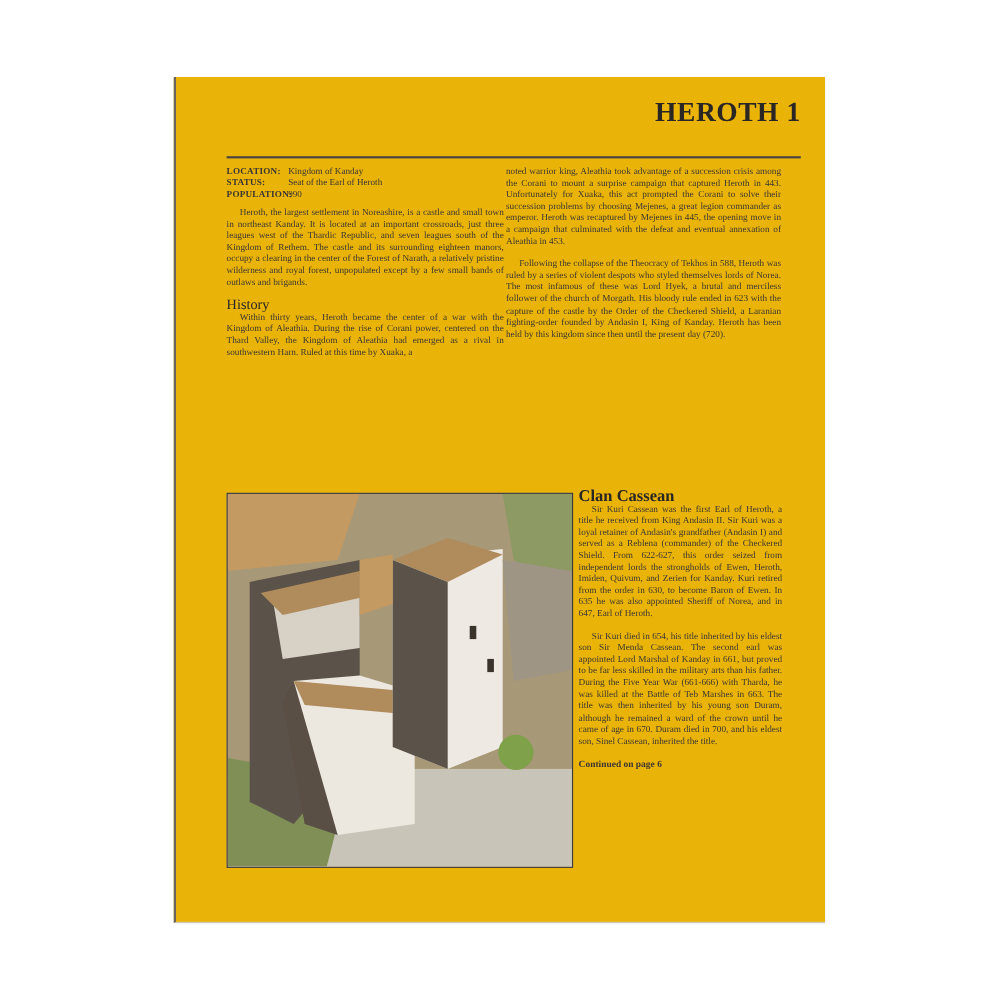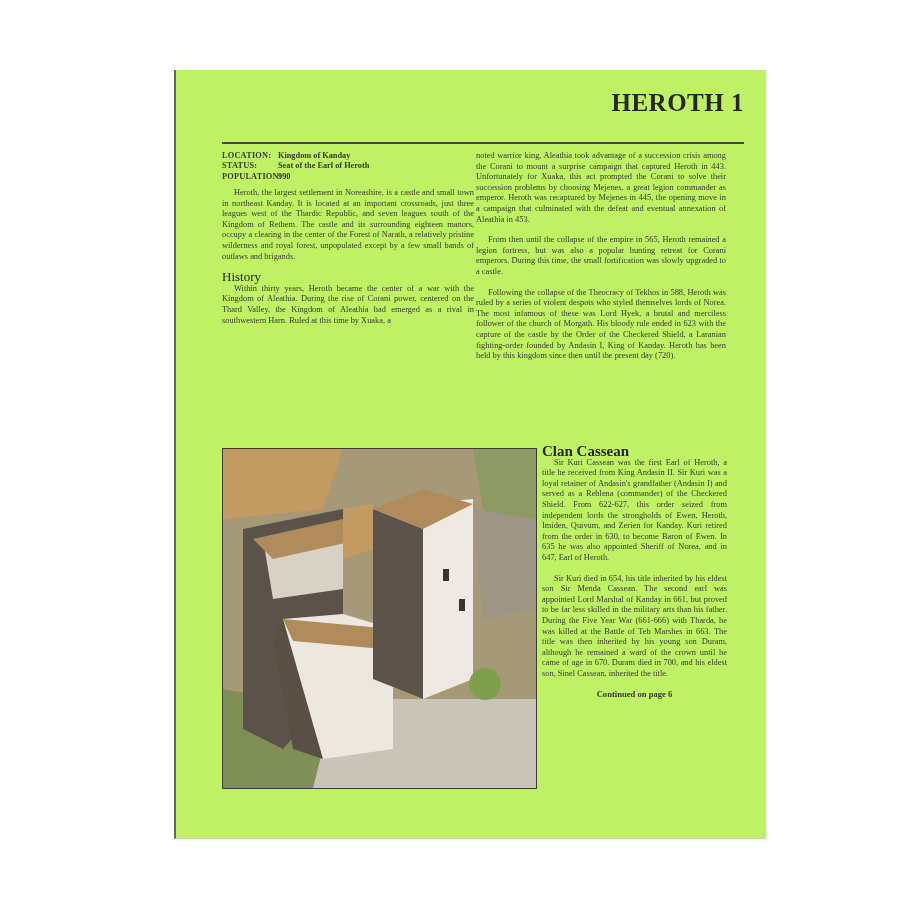--- a/index.html
+++ b/index.html
@@ -1,32 +1,32 @@
 <!DOCTYPE html>
 <html><head>
 <meta charset="utf-8">
 <style>
   html,body{margin:0;padding:0;background:#ffffff;}
   body{width:900px;height:900px;position:relative;overflow:hidden;font-family:"Liberation Serif","DejaVu Serif",serif;color:#3a3633;}
-  .page{position:absolute;left:174px;top:70px;width:590px;height:768px;background:#bef264;border-left:2px solid #6a6460;border-bottom:1px solid #cfcac2;box-shadow:1px 1px 2px rgba(0,0,0,0.08);}
+  .page{position:absolute;left:158px;top:70px;width:590px;height:768px;background:#eab308;border-left:2px solid #6a6460;border-bottom:1px solid #cfcac2;box-shadow:1px 1px 2px rgba(0,0,0,0.08);}
   .title{position:absolute;right:22px;top:19px;font-family:"Liberation Serif",serif;font-weight:bold;font-size:25px;color:#2a2624;letter-spacing:0.5px;}
   .rule{position:absolute;left:46px;right:22px;top:72px;height:2px;background:#4a4542;}
   .meta{position:absolute;left:46px;top:81px;font-size:8.3px;line-height:10.4px;}
   .meta .row{display:flex;}
   .meta .k{width:56px;font-weight:bold;text-transform:uppercase;letter-spacing:0.2px;}
-  .meta .v{font-weight:bold;}
+  .meta .v{font-weight:normal;}
   .col{position:absolute;font-size:8.4px;line-height:10.6px;text-align:justify;}
   .col p{margin:0 0 10px 0;text-indent:12px;}
   .col p.noind{text-indent:0;}
   .col h2{font-size:13px;margin:0 0 1px 0;font-weight:normal;color:#2a2624;}
   .col h3{font-size:15px;margin:0 0 1px 0;font-weight:bold;color:#2a2624;}
   .c1{left:46px;top:118px;width:252px;}
   .c2{left:300px;top:81px;width:250px;}
   .c3{left:366px;top:376px;width:185px;}
-  .cont{text-align:center;font-weight:bold;font-size:8.6px;margin-top:4px;}
+  .cont{text-align:left;font-weight:bold;font-size:8.6px;margin-top:4px;}
   .illus{position:absolute;left:46px;top:378px;width:313px;height:339px;border:1px solid #3e3a36;overflow:hidden;background:#b8a684;}
 </style>
 </head>
 <body>
 
 <div class="page">
   <div class="title">HEROTH 1</div>
   <div class="rule"></div>
 
   <div class="meta">
@@ -45,21 +45,20 @@
   </div>
 
   <div class="col c1">
     <p>Heroth, the largest settlement in Noreashire, is a castle and small town in northeast Kanday. It is located at an important crossroads, just three leagues west of the Thardic Republic, and seven leagues south of the Kingdom of Rethem. The castle and its surrounding eighteen manors, occupy a clearing in the center of the Forest of Narath, a relatively pristine wilderness and royal forest, unpopulated except by a few small bands of outlaws and brigands.</p>
     <h2>History</h2>
     <p style="margin-bottom:0">Within thirty years, Heroth became the center of a war with the Kingdom of Aleathia. During the rise of Corani power, centered on the Thard Valley, the Kingdom of Aleathia had emerged as a rival in southwestern Harn. Ruled at this time by Xuaka, a</p>
   </div>
 
   <div class="col c2">
     <p class="noind">noted warrior king, Aleathia took advantage of a succession crisis among the Corani to mount a surprise campaign that captured Heroth in 443. Unfortunately for Xuaka, this act prompted the Corani to solve their succession problems by choosing Mejenes, a great legion commander as emperor. Heroth was recaptured by Mejenes in 445, the opening move in a campaign that culminated with the defeat and eventual annexation of Aleathia in 453.</p>
-    <p>From then until the collapse of the empire in 565, Heroth remained a legion fortress, but was also a popular hunting retreat for Corani emperors. During this time, the small fortification was slowly upgraded to a castle.</p>
     <p>Following the collapse of the Theocracy of Tekhos in 588, Heroth was ruled by a series of violent despots who styled themselves lords of Norea. The most infamous of these was Lord Hyek, a brutal and merciless follower of the church of Morgath. His bloody rule ended in 623 with the capture of the castle by the Order of the Checkered Shield, a Laranian fighting-order founded by Andasin I, King of Kanday. Heroth has been held by this kingdom since then until the present day (720).</p>
   </div>
 
   <div class="illus">
     <svg width="313" height="339" viewBox="0 0 313 339">
       <rect x="0" y="0" width="313" height="339" fill="#a79877"></rect>
       <path d="M0 0 L120 0 L100 60 L0 70 Z" fill="#c49a63"></path>
       <path d="M250 0 L313 0 L313 90 L260 60 Z" fill="#8d9a63"></path>
       <rect x="0" y="250" width="313" height="89" fill="#c9c4b8"></rect>
       <path d="M0 240 L110 260 L90 339 L0 339 Z" fill="#7f8f56"></path>

